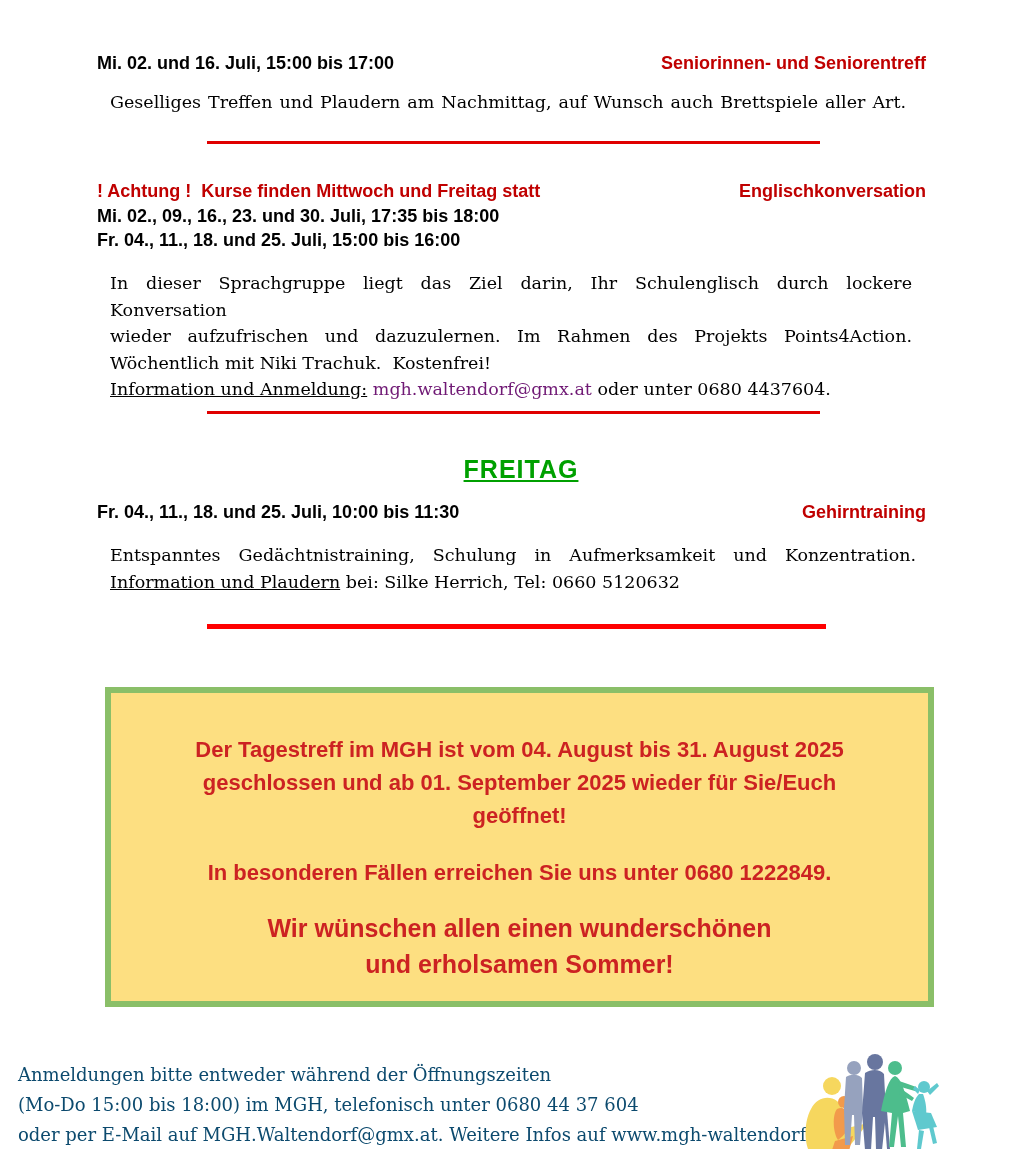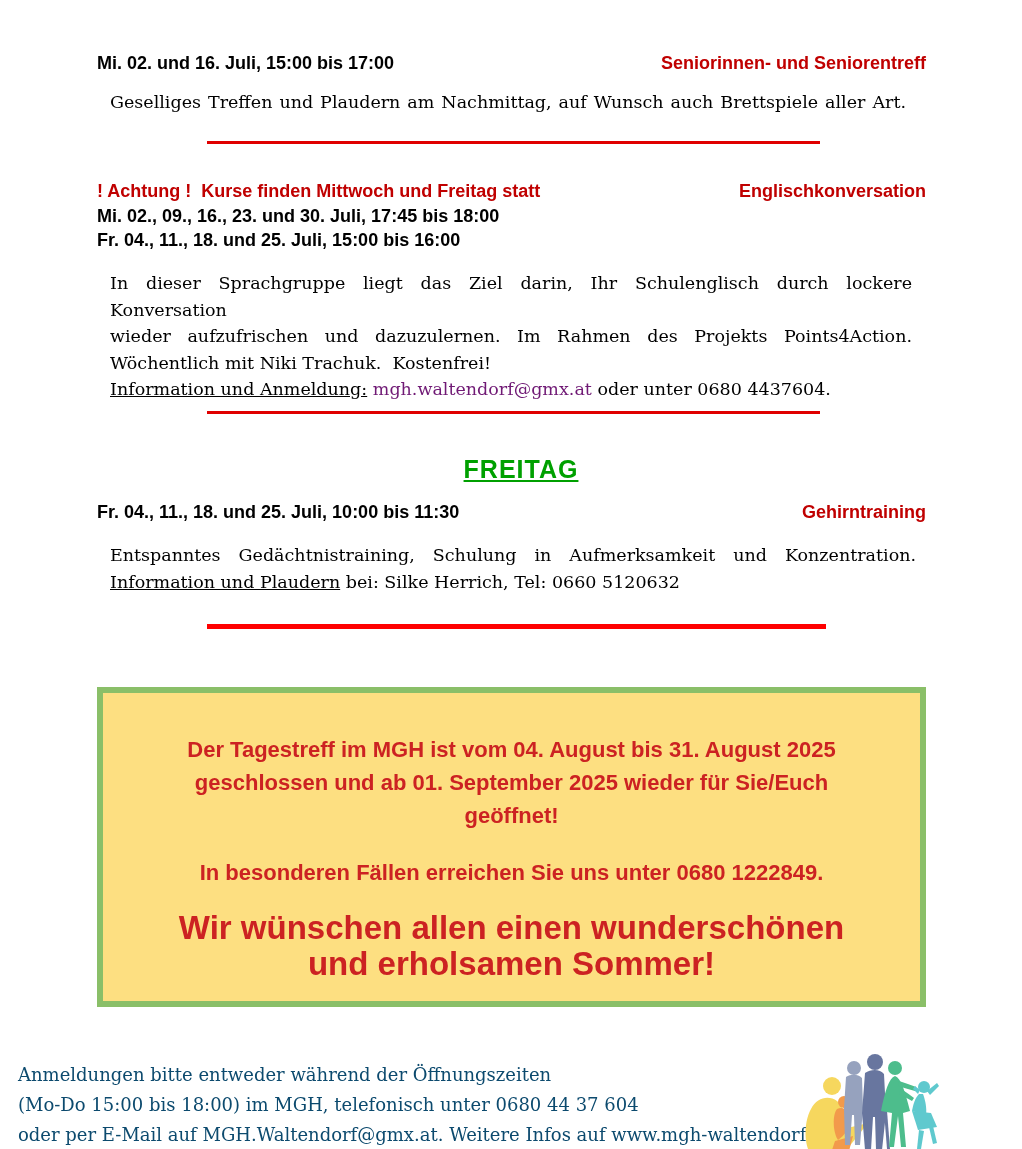--- a/index.html
+++ b/index.html
@@ -12,26 +12,26 @@
   .desc{position:absolute;left:110px;}
   .jfull{text-align:justify;text-align-last:justify;}
   .pre{white-space:pre-wrap;}
   .divider{position:absolute;background:#e00000;}
   .divider.bright{background:#ff0000;}
   .ul{text-decoration:underline;}
   .link{color:#701a75;}
   .freitag{position:absolute;left:10px;width:1022px;text-align:center;
            font-weight:bold;font-size:25px;color:#00a000;letter-spacing:1px;}
   .freitag span{text-decoration:underline;}
-  .notice-box{position:absolute;left:97px;top:665px;width:829px;height:320px;
+  .notice-box{position:absolute;left:105px;top:665px;width:829px;height:320px;
               box-sizing:border-box;border:6px solid #8abf68;background:#fddf81;
               text-align:center;color:#cc2222;font-weight:bold;}
   .nb-closed{margin-top:40px;font-size:22px;line-height:33px;}
   .nb-contact{margin-top:26px;font-size:22px;line-height:30px;}
-  .nb-wish{margin-top:22px;font-size:33px;line-height:36px;}
+  .nb-wish{margin-top:22px;font-size:25px;line-height:36px;}
   .footer{position:absolute;left:18px;top:1038px;font-family:"DejaVu Serif",serif;
           font-size:18px;line-height:30px;color:#0c4a6e;}
   .logo{position:absolute;left:791px;top:1031px;width:232px;height:119px;}
 </style>
 </head>
 <body>
 
 <div class="page">
 
   <div class="row" style="top:31px;">
@@ -40,21 +40,21 @@
   </div>
   <div class="desc serif jfull" style="top:70px;width:796px;">Geselliges Treffen und Plaudern am Nachmittag, auf Wunsch auch Brettspiele aller Art.</div>
 
   <div class="divider" style="top:119px;left:207px;width:613px;height:3px;"></div>
 
   <div class="row" style="top:159px;gap:21px;">
     <span class="h-red pre">! Achtung !  Kurse finden Mittwoch und Freitag statt</span>
     <span class="h-red">Englischkonversation</span>
   </div>
   <div class="row" style="top:184px;">
-    <span class="h-black">Mi. 02., 09., 16., 23. und 30. Juli, 17:45 bis 18:00</span>
+    <span class="h-black">Mi. 02., 09., 16., 23. und 30. Juli, 17:35 bis 18:00</span>
   </div>
   <div class="row" style="top:208px;">
     <span class="h-black">Fr. 04., 11., 18. und 25. Juli, 15:00 bis 16:00</span>
   </div>
   <div class="desc serif" style="top:248px;width:802px;line-height:26.5px;">
     <div class="jfull">In dieser Sprachgruppe liegt das Ziel darin, Ihr Schulenglisch durch lockere Konversation</div>
     <div class="jfull">wieder aufzufrischen und dazuzulernen. Im Rahmen des Projekts Points4Action.</div>
     <div class="pre">Wöchentlich mit Niki Trachuk.  Kostenfrei!</div>
     <div>
       <span class="ul">Information und Anmeldung:</span><span> </span><span class="link">mgh.waltendorf@gmx.at</span><span> oder unter 0680 4437604.</span>

